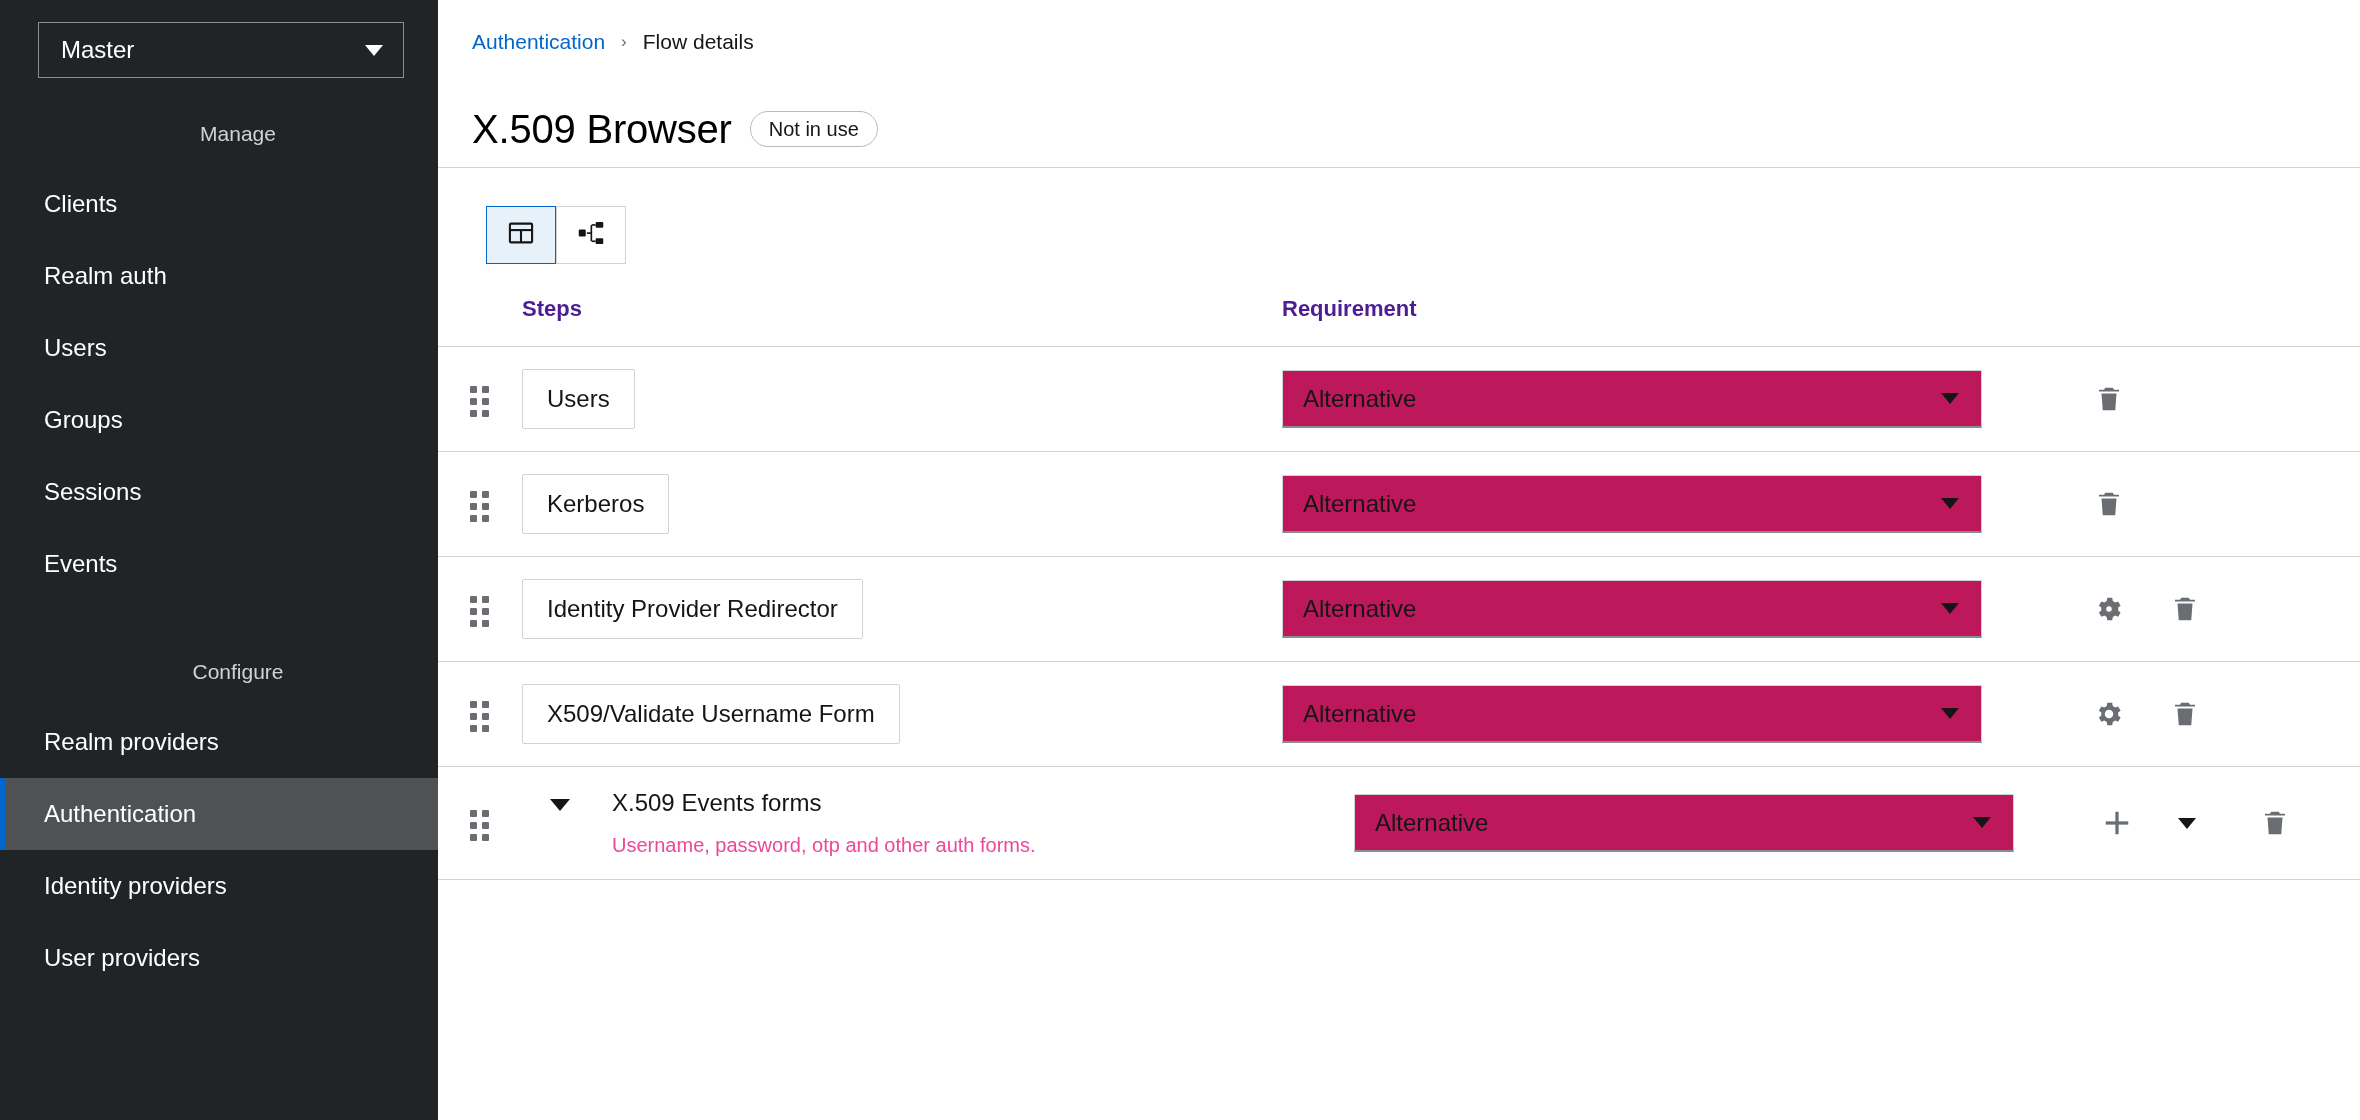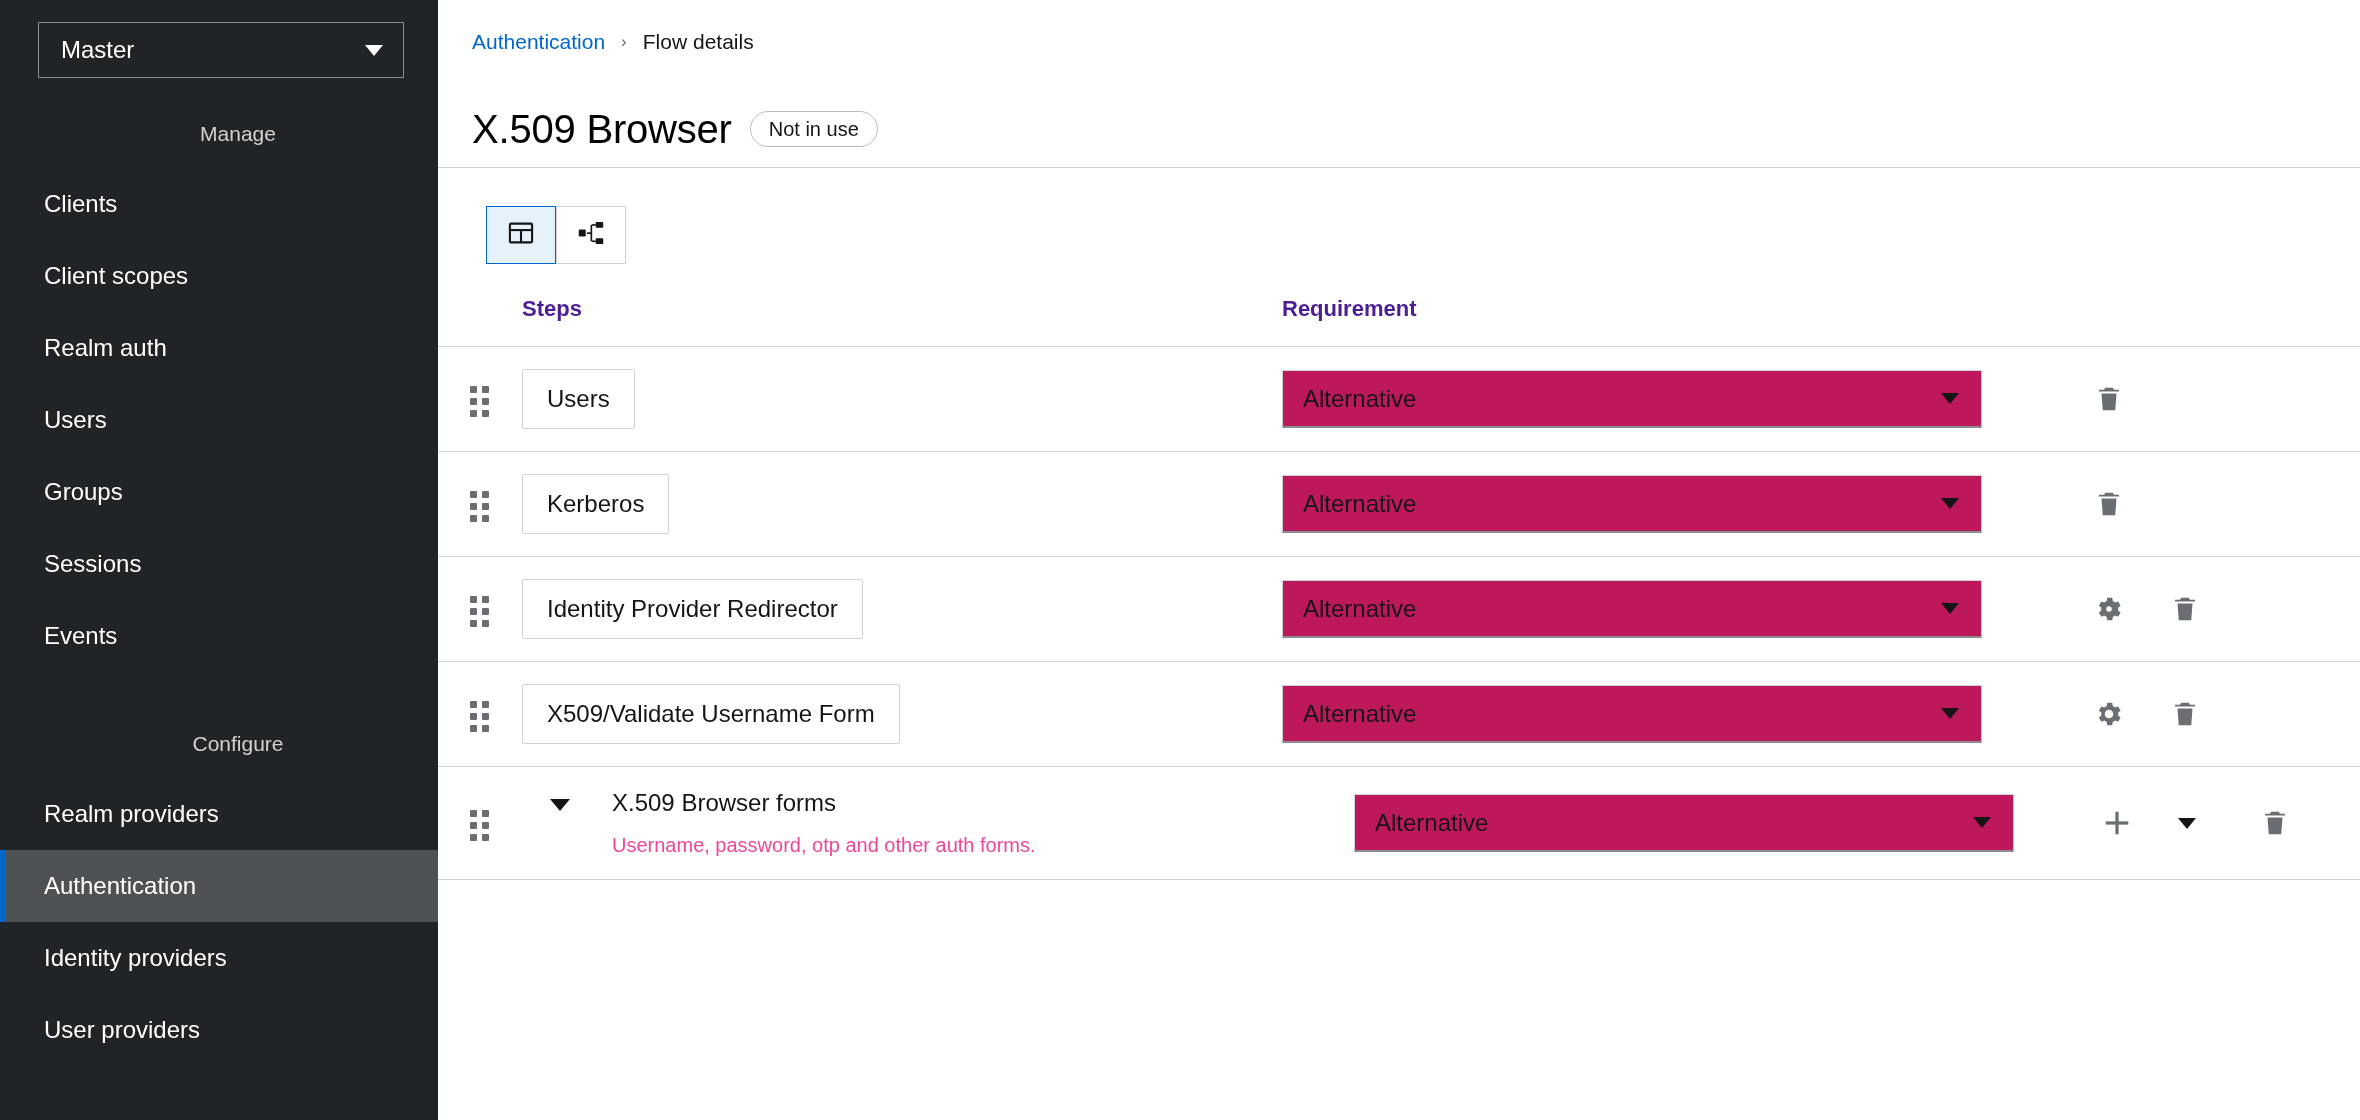--- a/index.html
+++ b/index.html
@@ -246,21 +246,20 @@
   <nav class="sidebar">
     <div class="realm-select-wrap">
       <div class="realm-select">
         <span>Master</span>
         <span class="caret"></span>
       </div>
     </div>
 
     <div class="nav-section-title">Manage</div>
     <div class="nav-item">Clients</div>
-    <div class="nav-item">Client scopes</div>
     <div class="nav-item">Realm auth</div>
     <div class="nav-item">Users</div>
     <div class="nav-item">Groups</div>
     <div class="nav-item">Sessions</div>
     <div class="nav-item">Events</div>
 
     <div class="nav-spacer"></div>
 
     <div class="nav-section-title">Configure</div>
     <div class="nav-item">Realm providers</div>
@@ -469,21 +468,21 @@
                 <i></i>
                 <i></i>
                 <i></i>
                 <i></i>
               </span>
           </td>
           <td style="padding-right:0;">
             <div class="cell-flex">
               <span class="chev" style="margin-top:10px;"></span>
               <div style="margin-left:42px;">
-                <div class="sub-flow-label">X.509 Browser forms</div>
+                <div class="sub-flow-label">X.509 Events forms</div>
                 <div class="sub-flow-desc">Username, password, otp and other auth forms.</div>
               </div>
             </div>
           </td>
           <td style="padding-left:72px;">
             <div class="select" style="width:660px;">
               <span>Alternative</span>
               <span class="sel-caret"></span>
             </div>
           </td>

